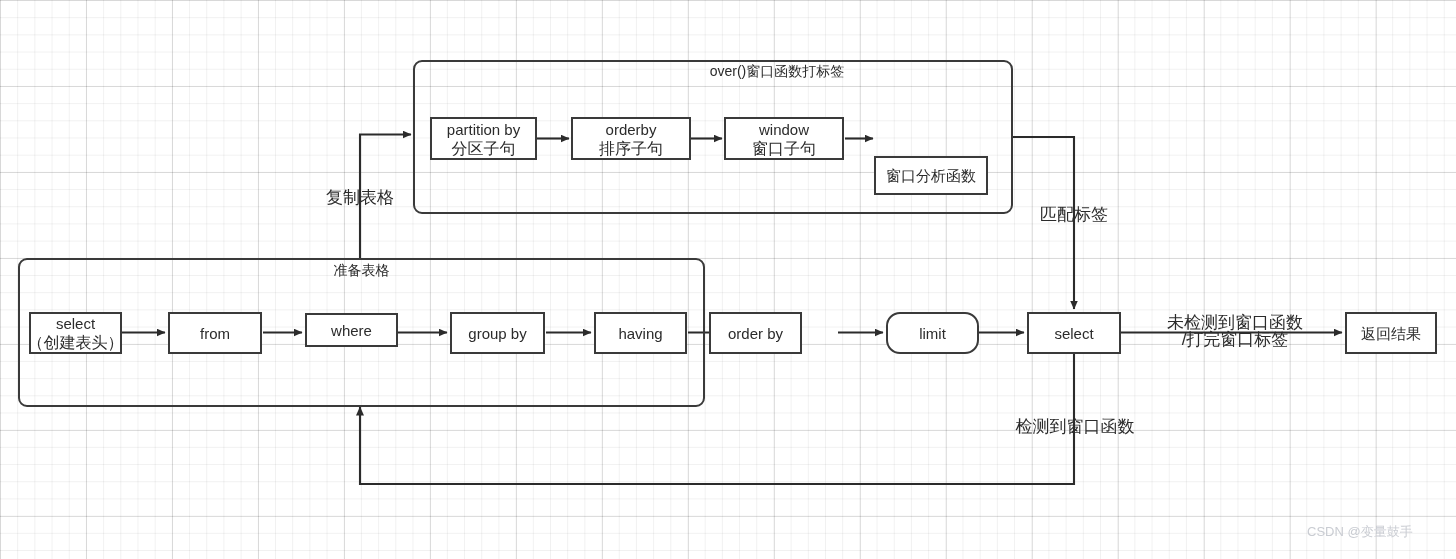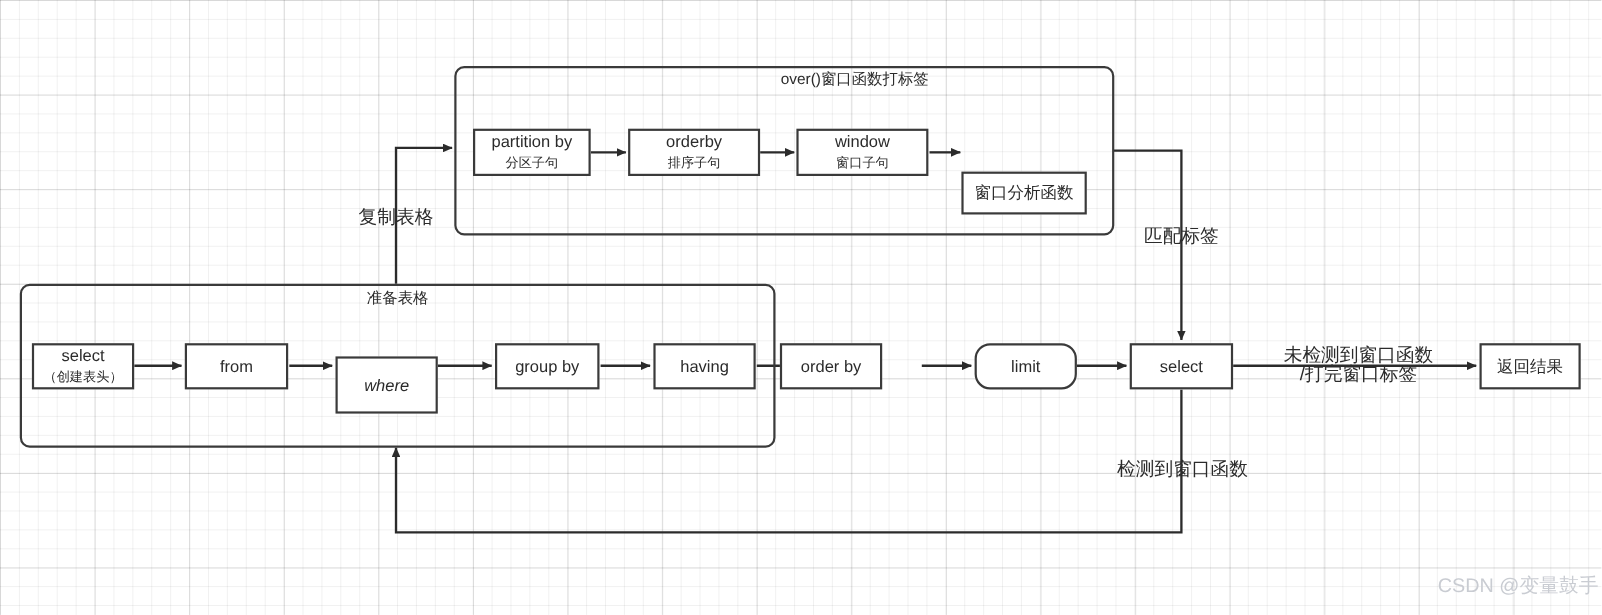--- a/index.html
+++ b/index.html
@@ -38,21 +38,21 @@
     display: flex;
     flex-direction: column;
     align-items: center;
     justify-content: center;
     color: #2b2b2b;
     font-size: 15px;
     line-height: 19px;
     text-align: center;
     white-space: nowrap;
   }
-  .node .l2 { font-size: 12px; }
+  .node .l2 { font-size: 16px; }
   .group-box {
     position: absolute;
     box-sizing: border-box;
     border: 2px solid #3a3a3a;
     border-radius: 9px;
     background: transparent;
   }
   .group-title {
     position: absolute;
     color: #2b2b2b;
@@ -66,21 +66,21 @@
     color: #2b2b2b;
     font-size: 17px;
     line-height: 17px;
     white-space: nowrap;
     text-align: center;
     background: transparent;
   }
   .watermark {
     position: absolute;
     color: #c9ccd2;
-    font-size: 18px;
+    font-size: 13px;
     line-height: 22px;
     white-space: nowrap;
   }
 </style>
 </head>
 <body>
 
 <div id="canvas">
 
   <svg class="svg-layer" viewBox="0 0 1456 559">
@@ -141,21 +141,21 @@
 
   <div class="node" style="left:29px; top:312px; width:93px; height:42px;">
     <span>select</span>
     <span class="l2">（创建表头）</span>
   </div>
 
   <div class="node" style="left:168px; top:312px; width:94px; height:42px;">
     <span>from</span>
   </div>
 
-  <div class="node" style="left:305px; top:324px; width:93px; height:52px;font-style:italic;">
+  <div class="node" style="left:305px; top:313px; width:93px; height:34px;">
     <span>where</span>
   </div>
 
   <div class="node" style="left:450px; top:312px; width:95px; height:42px;">
     <span>group by</span>
   </div>
 
   <div class="node" style="left:594px; top:312px; width:93px; height:42px;">
     <span>having</span>
   </div>

